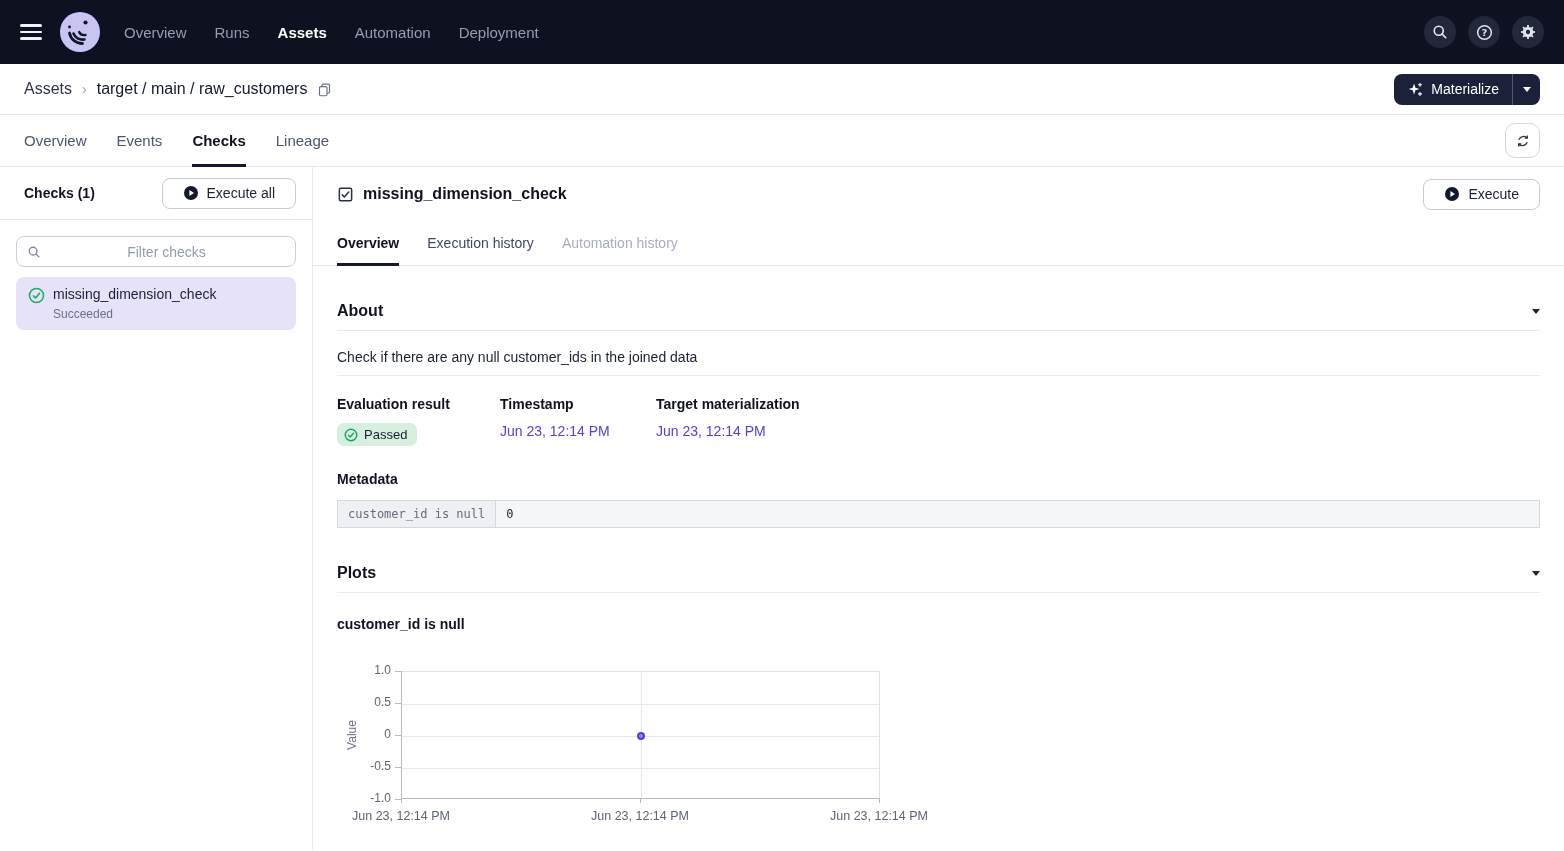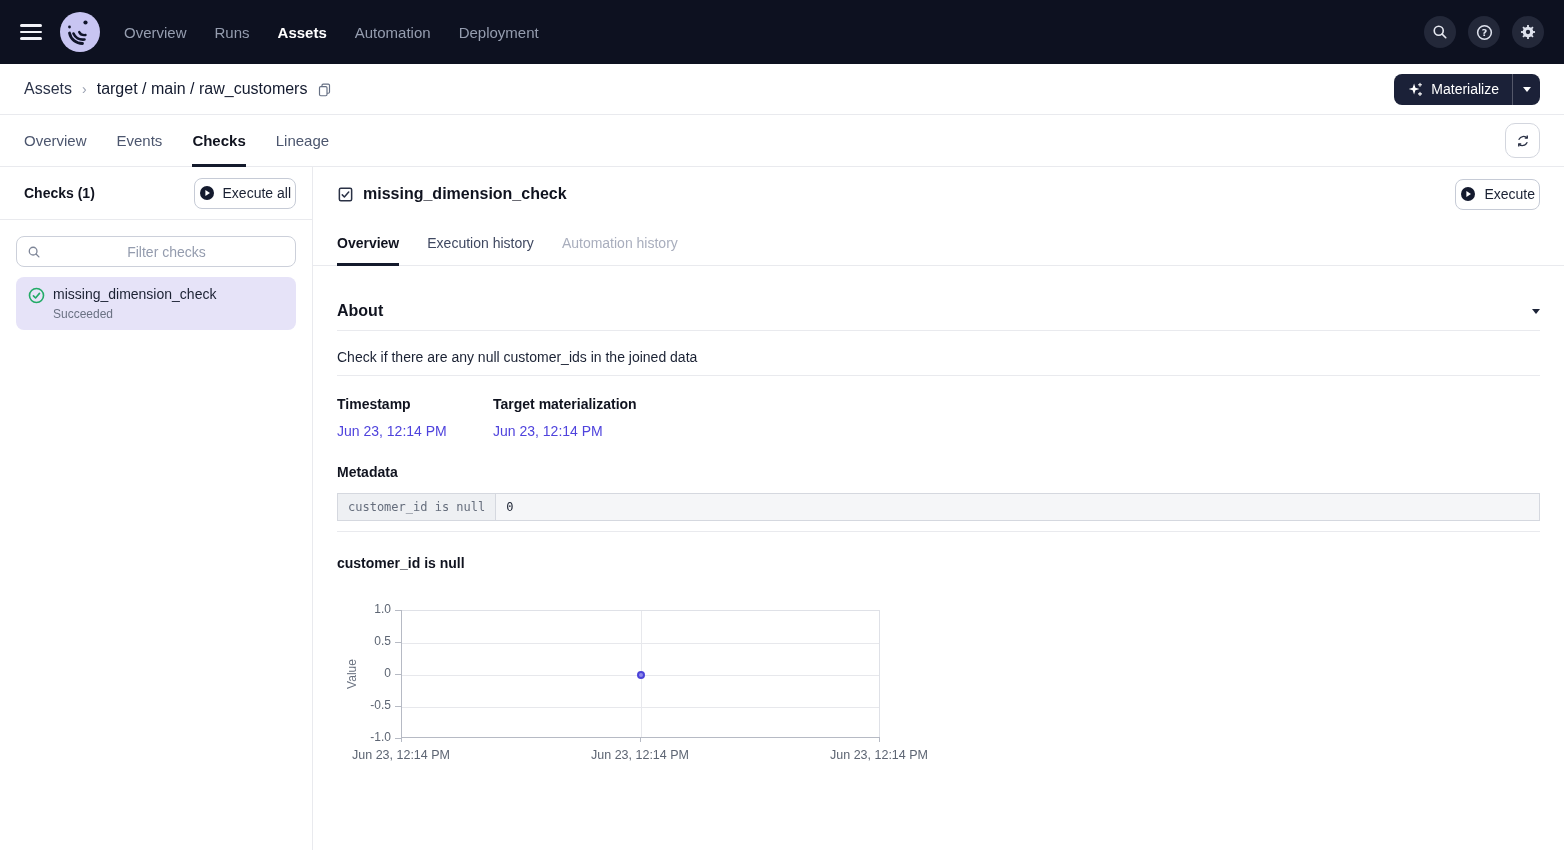--- a/index.html
+++ b/index.html
@@ -40,21 +40,21 @@
   .tabs-row .spacer { flex:1; }
   .refresh-btn { align-self:center; width:35px; height:35px; border:1px solid #d3d6de; border-radius:10px;
     display:flex; align-items:center; justify-content:center; background:#fff; cursor:pointer; }
 
   
   .content { display:flex; height:683px; }
   .left-pane { width:313px; border-right:1px solid #e9eaee; flex-shrink:0; }
   .left-head { height:53px; display:flex; align-items:center; justify-content:space-between;
     padding:0 16px 0 24px; border-bottom:1px solid #e9eaee; }
   .left-head h2 { font-size:14px; font-weight:bold; color:#10131f; }
-  .btn { display:inline-flex; align-items:center; gap:8px; height:31px; padding:0 4px;
+  .btn { display:inline-flex; align-items:center; gap:8px; height:31px; padding:0 20px;
     border:1px solid #c6cbd6; border-radius:8px; background:#fff; font-size:14px; color:#1a2133; cursor:pointer; }
   .left-body { padding:16px; }
   .filter-box { display:flex; align-items:center; gap:7px; height:31px; border:1px solid #ccd0da;
     border-radius:8px; padding:0 10px; background:#fff; }
   .filter-box input { border:none; outline:none; flex:1; font-size:14px; color:#1a2133;
     font-family:"Liberation Sans", sans-serif;text-align:center; }
   .filter-box input::placeholder { color:#949cae; }
   .check-item { margin-top:10px; background:#e6e3f8; border-radius:8px; padding:9px 12px;
     display:flex; gap:8px; cursor:pointer; }
   .check-item .ic { margin-top:1px; }
@@ -290,40 +290,56 @@
       <div class="sec-head" style="margin-top:36px;">
         <h3>About</h3>
         <span class="sec-caret"></span>
       </div>
       <div class="divider"></div>
       <p class="about-text">Check if there are any null customer_ids in the joined data</p>
 
       <div class="divider"></div>
 
       <div class="exec-grid">
+        <div class="exec-col1">
+          <div class="colhead">Evaluation result</div>
+          <div class="val">
+            <span class="passed-badge">
+              <svg viewBox="0 0 16 16" width="14" height="14">
+                <circle cx="8" cy="8" r="6.6" fill="none" stroke="#1fa363" stroke-width="1.6"></circle>
+                <path d="M5.1 8.3l2 2 3.7-4.3" fill="none" stroke="#1fa363" stroke-width="1.6" stroke-linecap="round" stroke-linejoin="round"></path>
+              </svg>
+              <span>Passed</span>
+            </span>
+          </div>
+        </div>
         <div class="exec-col2">
           <div class="colhead">Timestamp</div>
           <div class="val"><a class="link">Jun 23, 12:14 PM</a></div>
         </div>
         <div>
           <div class="colhead">Target materialization</div>
           <div class="val"><a class="link">Jun 23, 12:14 PM</a></div>
         </div>
       </div>
 
       <div class="meta-h">Metadata</div>
       <table class="meta-table">
         <tbody>
             <tr>
           <td class="meta-key">customer_id is null</td>
           <td class="meta-val">0</td>
         </tr>
       </tbody>
         </table>
 
+      <div class="sec-head" style="margin-top:36px;">
+        <h3>Plots</h3>
+        <span class="sec-caret"></span>
+      </div>
       <div class="divider"></div>
 
       <div class="plot-title">customer_id is null</div>
 
       <div class="chart">
         <div class="ylabel">Value</div>
 
         <div class="ytick-label" style="top:7px;">1.0</div>
         <div class="ytick-label" style="top:39px;">0.5</div>
         <div class="ytick-label" style="top:71px;">0</div>

